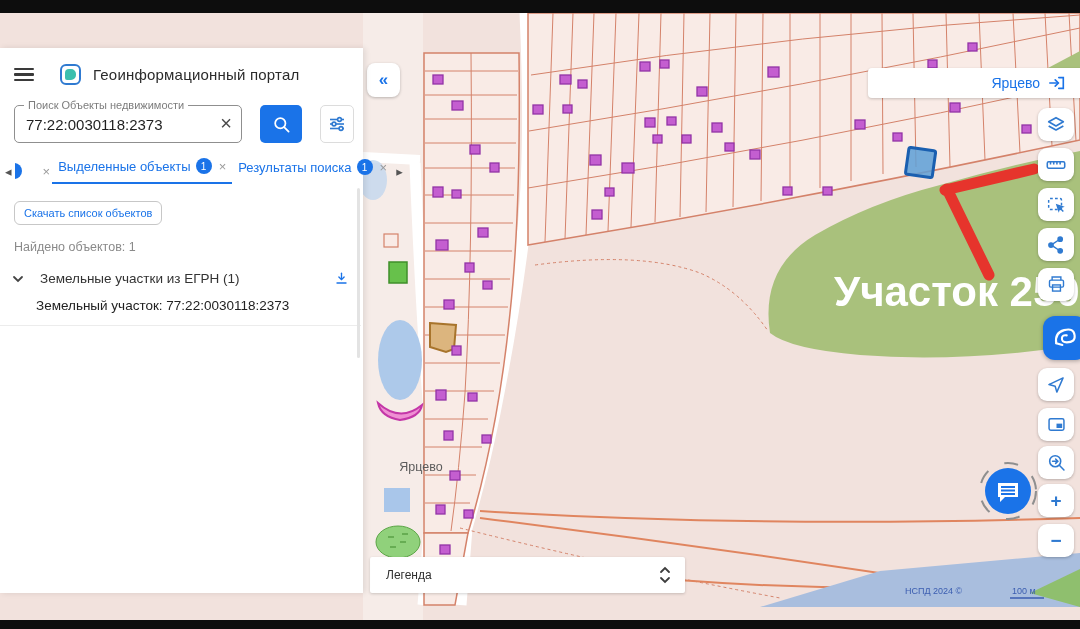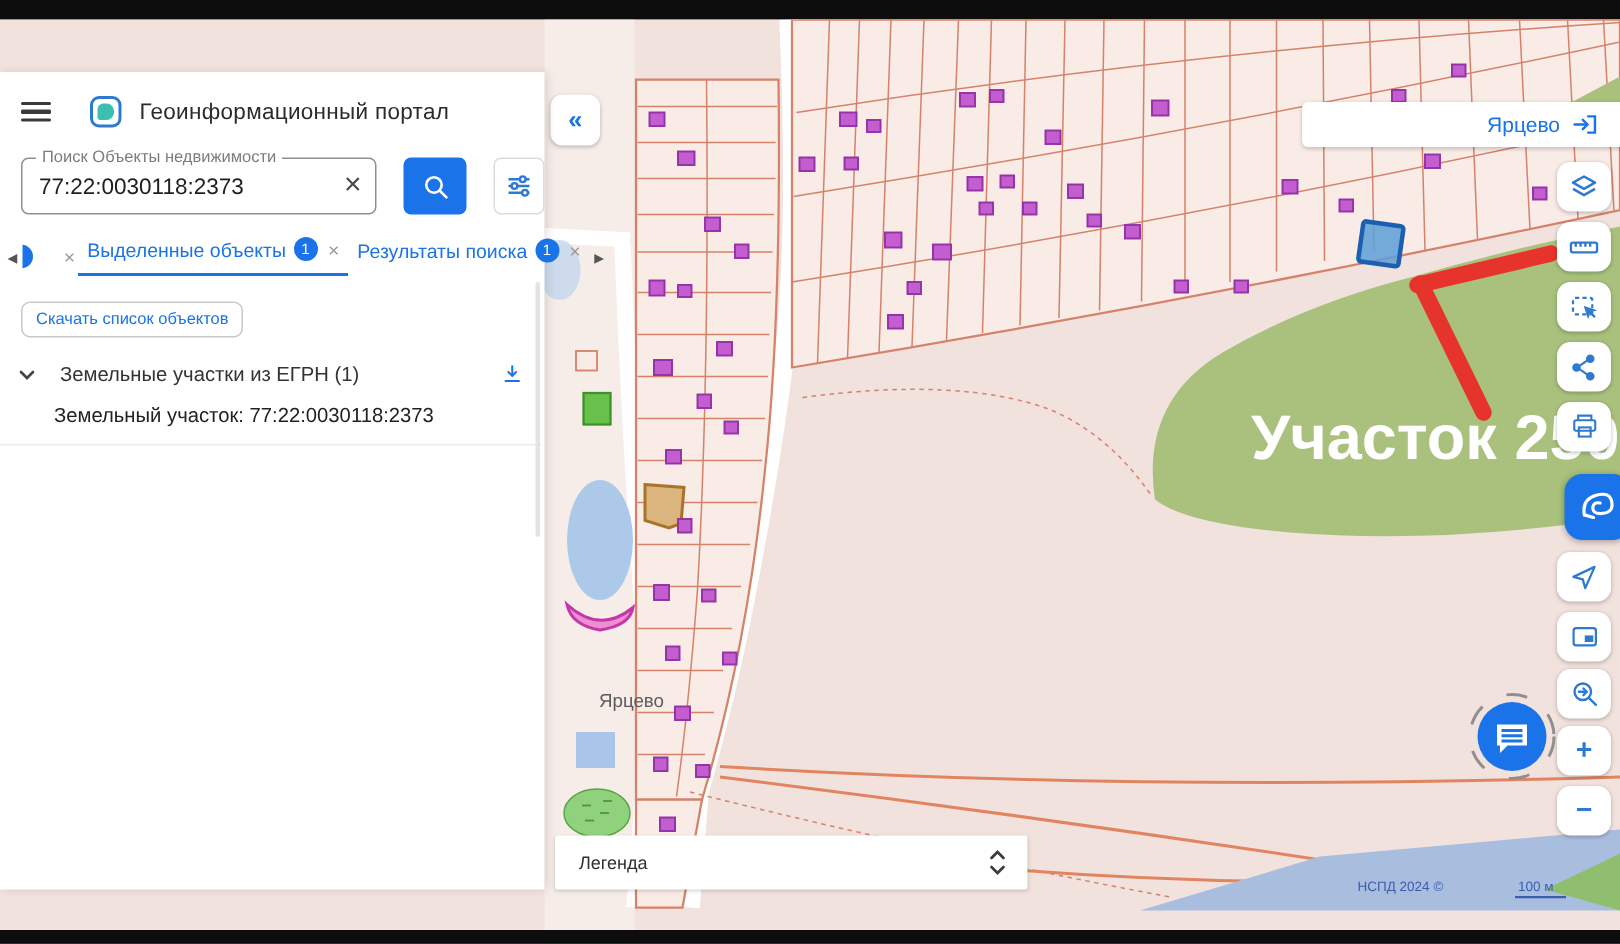--- a/index.html
+++ b/index.html
@@ -10,21 +10,21 @@
 
   
   .panel{position:absolute;left:0;top:48px;width:363px;height:545px;background:#fff;
          box-shadow:2px 0 6px rgba(0,0,0,.10);z-index:30;}
   .p-header{display:flex;align-items:center;margin:16px 12px 0 14px;gap:12px;}
   .burger{width:20px;height:14px;display:flex;flex-direction:column;justify-content:space-between;cursor:pointer;}
   .burger span{display:block;height:2.4px;background:#3a3a3a;border-radius:1px;}
   .logo{width:21px;height:21px;border:2.2px solid #2f7ad1;border-radius:6px;position:relative;margin-left:14px;}
   .logo i{position:absolute;left:3px;top:3px;width:11px;height:11px;background:#3bbfae;border-radius:4px 5px 5px 2px;}
   .p-title{font-size:15px;color:#2b2b2b;letter-spacing:.2px;}
-  .search-row{display:flex;align-items:center;margin:20px 0 0 14px;gap:18px;}
+  .search-row{display:flex;align-items:center;margin:20px 9px 0 14px;gap:18px;}
   .field{position:relative;flex:1;height:38px;border:1.5px solid #8f8f8f;border-radius:5px;display:flex;align-items:center;}
   .field .flabel{position:absolute;top:-7px;left:9px;font-size:11px;color:#7d7d7d;background:#fff;padding:0 4px;white-space:nowrap;}
   .field input{border:none;outline:none;flex:1;font-size:15px;color:#1f1f1f;padding:0 0 0 11px;background:transparent;width:100%;}
   .clear-x{font-size:20px;color:#4a4a4a;padding:0 9px 2px 4px;cursor:pointer;line-height:1;}
   .btn-search{width:42px;height:38px;background:#1a73e8;border-radius:5px;display:flex;align-items:center;justify-content:center;cursor:pointer;flex:none;}
   .btn-filter{width:34px;height:38px;background:#fff;border:1px solid #dcdcdc;border-radius:5px;display:flex;align-items:center;justify-content:center;cursor:pointer;flex:none;}
   .tabs{display:flex;align-items:center;margin:12px 2px 0 2px;height:32px;font-size:13px;color:#1a73e8;}
   .tab-arrow{color:#555;font-size:13px;padding:0 3px;cursor:pointer;flex:none;}
   .tab-partial{width:26px;overflow:hidden;position:relative;height:20px;flex:none;cursor:pointer;}
   .tab-partial .badge{position:absolute;left:-9px;top:2px;}
@@ -418,20 +418,21 @@
       <span class="tab">
         <span>Результаты поиска</span>
         <span class="badge">1</span>
         <span class="x">×</span>
       </span>
       <span class="tab-arrow">▸</span>
     </div>
 
     <div class="btn-download">Скачать список объектов</div>
 
+    <div class="found">Найдено объектов: 1</div>
 
     <div class="group-row">
       <span class="chev">
         <svg width="12" height="12" viewBox="0 0 12 12">
             <path d="M2,4 L6,8 L10,4" stroke="#444" stroke-width="1.8" fill="none" stroke-linecap="round"></path>
           </svg>
       </span>
       <span class="group-label">Земельные участки из ЕГРН (1)</span>
       <span class="dl-ico">
         <svg width="15" height="15" viewBox="0 0 20 20">

